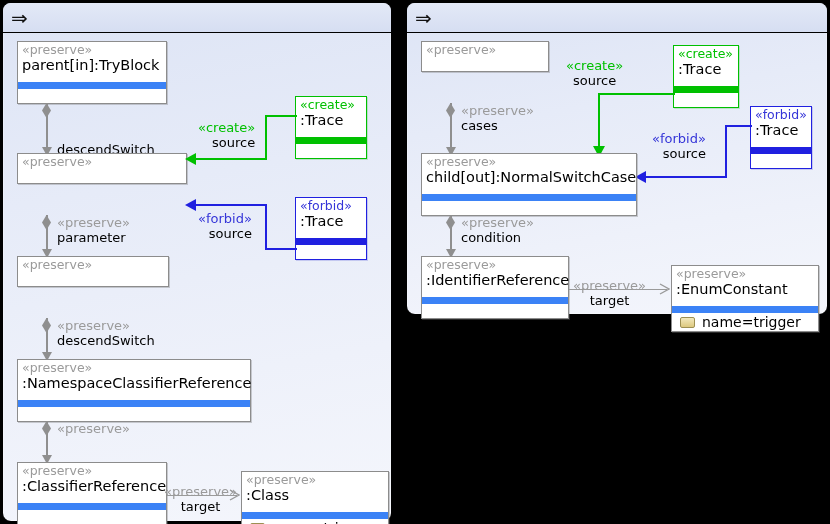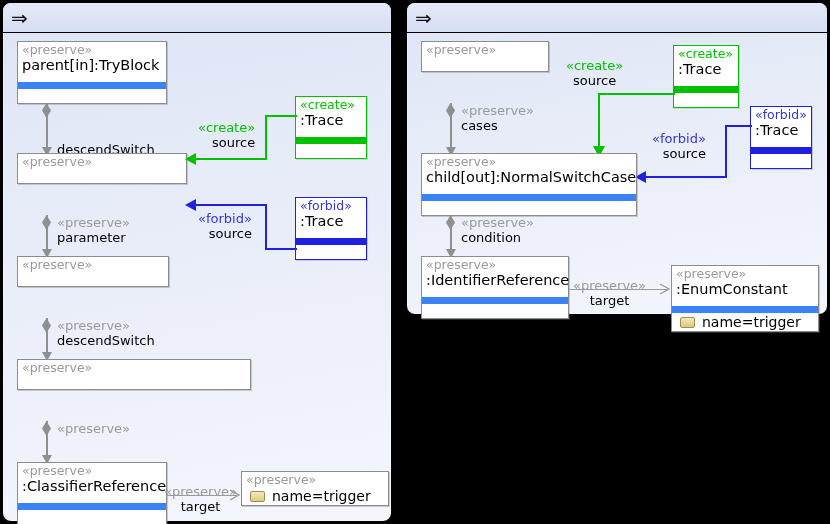--- a/index.html
+++ b/index.html
@@ -129,20 +129,21 @@
     <div class="vline" style="left:43px;top:284px;height:42px;"></div>
     <div class="diamond" style="left:39px;top:284px;"></div>
     <div class="arrow-down" style="left:39px;top:318px;"></div>
     <div class="elabel" style="left:54px;top:284px;">
       <div class="st">«preserve»</div>
       <div>descendSwitch</div>
     </div>
 
     <div class="node" style="left:14px;top:325px;width:234px;">
       <div class="stereo">«preserve»</div>
+      <div class="nname">:NamespaceClassifierReference</div>
       <div class="compart"></div>
     </div>
 
     <div class="vline" style="left:43px;top:387px;height:42px;"></div>
     <div class="diamond" style="left:39px;top:387px;"></div>
     <div class="arrow-down" style="left:39px;top:421px;"></div>
     <div class="elabel" style="left:54px;top:387px;">
       <div class="st">«preserve»</div>
     </div>
 
@@ -156,20 +157,21 @@
     <svg class="arrow-open" style="left:226px;top:455px;" viewBox="0 0 11 12">
       <polyline points="1,1 10,6 1,11" fill="none" stroke="#9a9a9a" stroke-width="1.4"></polyline>
     </svg>
     <div class="elabel" style="left:161px;top:450px;">
       <div class="st">«preserve»</div>
       <div style="text-align:center;">target</div>
     </div>
 
     <div class="node" style="left:238px;top:437px;width:148px;">
       <div class="stereo">«preserve»</div>
+      <div class="nname">:Class</div>
       <div class="attr">
         <span class="attr-icon"></span>
         <span>name=trigger</span>
       </div>
     </div>
 
   </div>
 </div>
 
 <div class="panel" style="left:406px;top:2px;width:420px;height:311px;">

